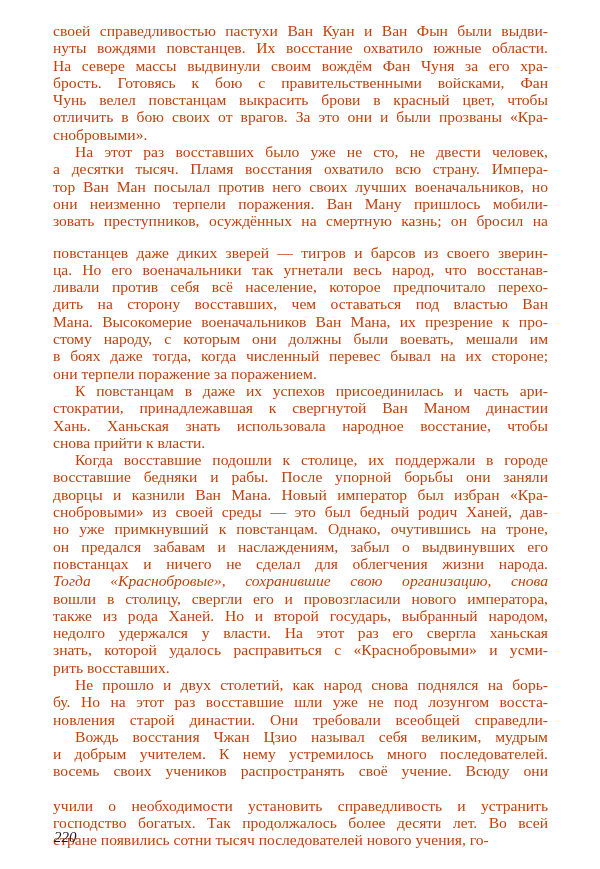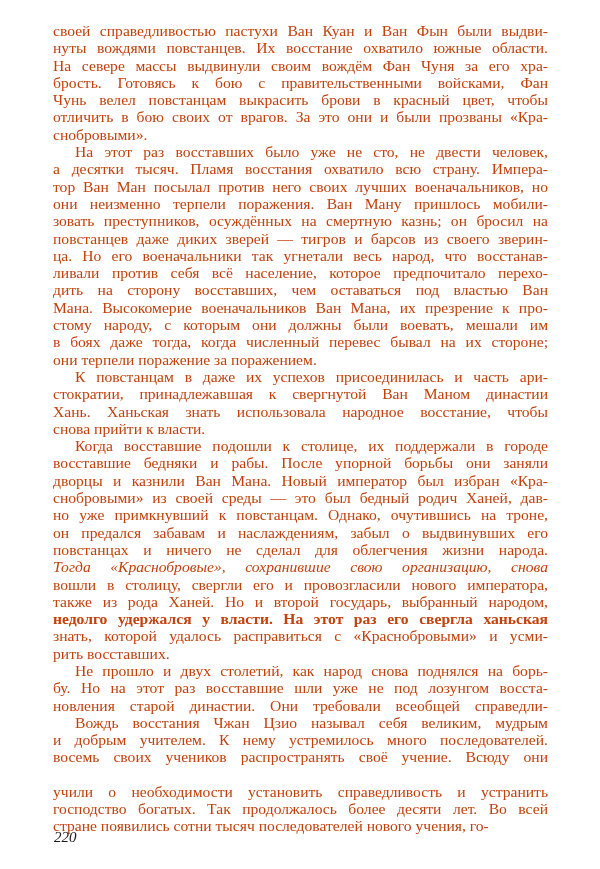--- a/index.html
+++ b/index.html
@@ -41,21 +41,21 @@
       <span class="line" style="white-space: nowrap; display: block; word-spacing: 0px;"><span style="white-space: nowrap;">Чунь велел повстанцам выкрасить брови в красный цвет, чтобы</span></span>
       <span class="line" style="white-space: nowrap; display: block; word-spacing: 0px;"><span style="white-space: nowrap;">отличить в бою своих от врагов. За это они и были прозваны «Кра-</span></span>
       <span class="line last">снобровыми».</span>
     </div>
     <div class="para">
       <span class="line" style="padding-left: 22px; white-space: nowrap; display: block; word-spacing: 0px;"><span style="white-space: nowrap;">На этот раз восставших было уже не сто, не двести человек,</span></span>
       <span class="line" style="white-space: nowrap; display: block; word-spacing: 0px;"><span style="white-space: nowrap;">а десятки тысяч. Пламя восстания охватило всю страну. Импера-</span></span>
       <span class="line" style="white-space: nowrap; display: block; word-spacing: 0px;"><span style="white-space: nowrap;">тор Ван Ман посылал против него своих лучших военачальников, но</span></span>
       <span class="line" style="white-space: nowrap; display: block; word-spacing: 0px;"><span style="white-space: nowrap;">они неизменно терпели поражения. Ван Ману пришлось мобили-</span></span>
       <span class="line" style="white-space: nowrap; display: block; word-spacing: 0px;"><span style="white-space: nowrap;">зовать преступников, осуждённых на смертную казнь; он бросил на</span></span>
-      <span class="line" style="white-space: nowrap; display: block; word-spacing: 0px;"><span style="white-space: nowrap;">повстанцев даже диких зверей — тигров и барсов из своего зверин-</span></span>
+      <span class="line" style="white-space: nowrap; display: block; word-spacing: 0px; margin-top: 14px;"><span style="white-space: nowrap;">повстанцев даже диких зверей — тигров и барсов из своего зверин-</span></span>
       <span class="line" style="white-space: nowrap; display: block; word-spacing: 0px;"><span style="white-space: nowrap;">ца. Но его военачальники так угнетали весь народ, что восстанав-</span></span>
       <span class="line" style="white-space: nowrap; display: block; word-spacing: 0px;"><span style="white-space: nowrap;">ливали против себя всё население, которое предпочитало перехо-</span></span>
       <span class="line" style="white-space: nowrap; display: block; word-spacing: 0px;"><span style="white-space: nowrap;">дить на сторону восставших, чем оставаться под властью Ван</span></span>
       <span class="line" style="white-space: nowrap; display: block; word-spacing: 0px;"><span style="white-space: nowrap;">Мана. Высокомерие военачальников Ван Мана, их презрение к про-</span></span>
       <span class="line" style="white-space: nowrap; display: block; word-spacing: 0px;"><span style="white-space: nowrap;">стому народу, с которым они должны были воевать, мешали им</span></span>
       <span class="line" style="white-space: nowrap; display: block; word-spacing: 0px;"><span style="white-space: nowrap;">в боях даже тогда, когда численный перевес бывал на их стороне;</span></span>
       <span class="line last">они терпели поражение за поражением.</span>
     </div>
     <div class="para">
       <span class="line" style="padding-left: 22px; white-space: nowrap; display: block; word-spacing: 0px;"><span style="white-space: nowrap;">К повстанцам в даже их успехов присоединилась и часть ари-</span></span>
@@ -67,21 +67,21 @@
       <span class="line" style="padding-left: 22px; white-space: nowrap; display: block; word-spacing: 0px;"><span style="white-space: nowrap;">Когда восставшие подошли к столице, их поддержали в городе</span></span>
       <span class="line" style="white-space: nowrap; display: block; word-spacing: 0px;"><span style="white-space: nowrap;">восставшие бедняки и рабы. После упорной борьбы они заняли</span></span>
       <span class="line" style="white-space: nowrap; display: block; word-spacing: 0px;"><span style="white-space: nowrap;">дворцы и казнили Ван Мана. Новый император был избран «Кра-</span></span>
       <span class="line" style="white-space: nowrap; display: block; word-spacing: 0px;"><span style="white-space: nowrap;">снобровыми» из своей среды — это был бедный родич Ханей, дав-</span></span>
       <span class="line" style="white-space: nowrap; display: block; word-spacing: 0px;"><span style="white-space: nowrap;">но уже примкнувший к повстанцам. Однако, очутившись на троне,</span></span>
       <span class="line" style="white-space: nowrap; display: block; word-spacing: 0px;"><span style="white-space: nowrap;">он предался забавам и наслаждениям, забыл о выдвинувших его</span></span>
       <span class="line" style="white-space: nowrap; display: block; word-spacing: 0px;"><span style="white-space: nowrap;">повстанцах и ничего не сделал для облегчения жизни народа.</span></span>
       <span class="line" style="white-space: nowrap; display: block; word-spacing: 0px;"><span style="white-space: nowrap; font-style: italic;">Тогда «Краснобровые», сохранившие свою организацию, снова</span></span>
       <span class="line" style="white-space: nowrap; display: block; word-spacing: 0px;"><span style="white-space: nowrap;">вошли в столицу, свергли его и провозгласили нового императора,</span></span>
       <span class="line" style="white-space: nowrap; display: block; word-spacing: 0px;"><span style="white-space: nowrap;">также из рода Ханей. Но и второй государь, выбранный народом,</span></span>
-      <span class="line" style="white-space: nowrap; display: block; word-spacing: 0px;"><span style="white-space: nowrap; font-weight: bold;">недолго удержался у власти. На этот раз его свергла ханьская</span></span>
+      <span class="line" style="white-space: nowrap; display: block; word-spacing: 0px;"><span style="white-space: nowrap;">недолго удержался у власти. На этот раз его свергла ханьская</span></span>
       <span class="line" style="white-space: nowrap; display: block; word-spacing: 0px;"><span style="white-space: nowrap;">знать, которой удалось расправиться с «Краснобровыми» и усми-</span></span>
       <span class="line last">рить восставших.</span>
     </div>
     <div class="para">
       <span class="line" style="padding-left: 22px; white-space: nowrap; display: block; word-spacing: 0px;"><span style="white-space: nowrap;">Не прошло и двух столетий, как народ снова поднялся на борь-</span></span>
       <span class="line" style="white-space: nowrap; display: block; word-spacing: 0px;"><span style="white-space: nowrap;">бу. Но на этот раз восставшие шли уже не под лозунгом восста-</span></span>
       <span class="line" style="white-space: nowrap; display: block; word-spacing: 0px;"><span style="white-space: nowrap;">новления старой династии. Они требовали всеобщей справедли-</span></span>
     </div>
     <div class="para">
       <span class="line" style="padding-left: 22px; white-space: nowrap; display: block; word-spacing: 0px;"><span style="white-space: nowrap;">Вождь восстания Чжан Цзио называл себя великим, мудрым</span></span>

